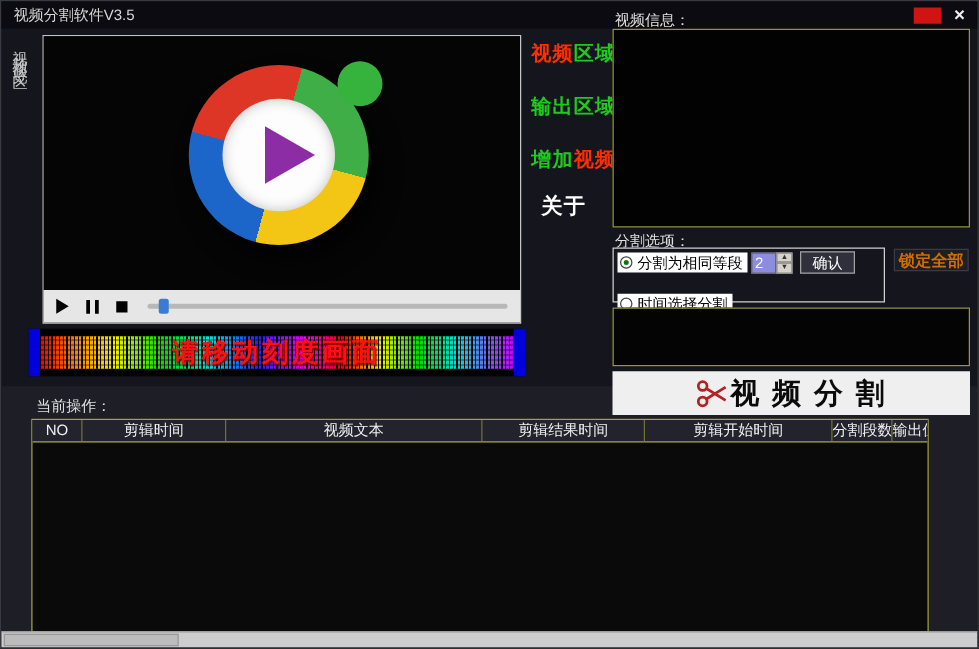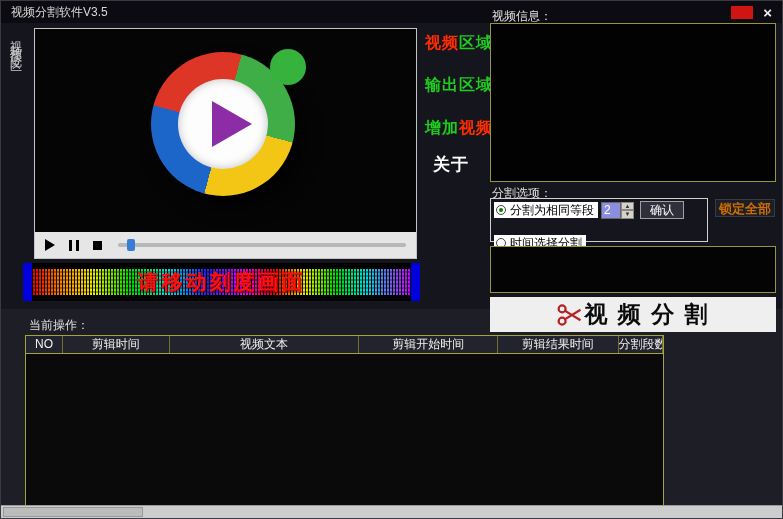--- a/index.html
+++ b/index.html
@@ -87,21 +87,21 @@
   .box2{position:absolute;left:489px;top:245px;width:286px;height:47px;background:#040404;
     border:1px solid #95953d;box-sizing:border-box;}
 
   
   .banner{position:absolute;left:489px;top:296px;width:286px;height:35px;background:#efefef;
     display:flex;align-items:center;justify-content:center;gap:0;}
   .banner-text{color:#0a0a0a;font-size:23px;font-weight:bold;letter-spacing:2px;}
 
   
   .current-op{position:absolute;left:28px;top:316px;color:#e0e0e0;font-size:12px;}
-  .op-table{position:absolute;left:24px;top:334px;width:639px;height:171px;border:1px solid #a3a33f;
+  .op-table{position:absolute;left:24px;top:334px;width:718px;height:171px;border:1px solid #a3a33f;
     background:#0a0a0a;box-sizing:border-box;}
   .thead{display:flex;height:17px;background:#23232d;border-bottom:1px solid #a3a33f;}
   .th{color:#f0f0f0;font-size:12px;line-height:16px;text-align:center;border-right:1px solid #70702c;
     box-sizing:border-box;overflow:hidden;white-space:nowrap;}
   .th:last-child{border-right:none;}
   .c0{width:40px;} .c1{width:205px;} .c2{width:115px;} .c3{width:150px;} .c4{width:130px;} .c5{width:48px;} .c6{flex:1;}
   .tbody{position:absolute;left:0;right:0;top:17px;bottom:0;}
 
   
   .scrollbar{position:absolute;left:0;bottom:0;width:100%;height:13px;background:#cdcdcd;
@@ -212,22 +212,22 @@
     <span class="banner-text">视 频 分 割</span>
   </div>
 
   <div class="current-op">当前操作：</div>
 
   <div class="op-table">
     <div class="thead">
       <span class="th c0">NO</span>
       <span class="th c2">剪辑时间</span>
       <span class="th c1">视频文本</span>
+      <span class="th c4">剪辑结果时间</span>
       <span class="th c3">剪辑开始时间</span>
-      <span class="th c4">剪辑结果时间</span>
       <span class="th c5">分割段数</span>
       <span class="th c6">输出位置</span>
     </div>
     <div class="tbody"></div>
   </div>
 
   <div class="scrollbar">
     <div class="sb-thumb"></div>
   </div>
 

